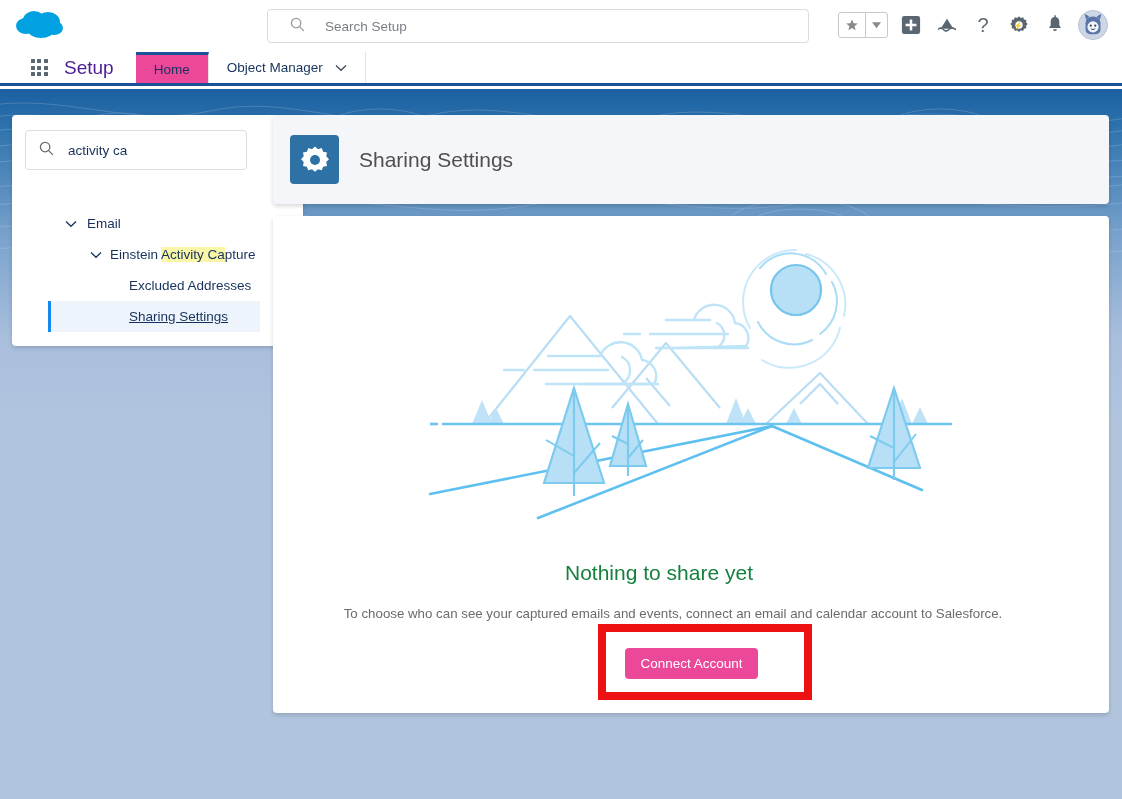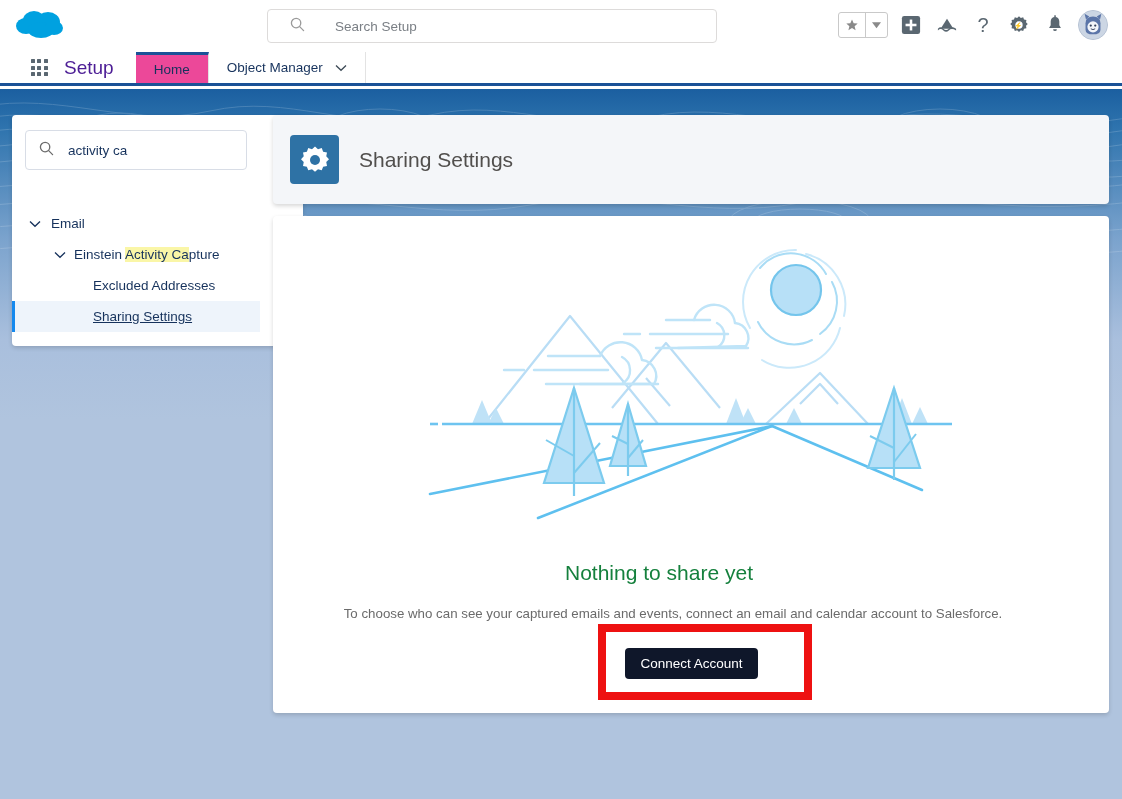--- a/index.html
+++ b/index.html
@@ -16,24 +16,24 @@
     width: 1122px; height: 52px;
     background: #ffffff;
     display: flex; align-items: center;
   }
   .sf-logo {
     position: absolute; left: 14px; top: 6px;
     width: 56px; height: 38px;
   }
   .global-search {
     position: absolute; left: 267px; top: 9px;
-    width: 450px; height: 34px;
+    width: 542px; height: 34px;
     border: 1px solid #dddbda; border-radius: 4px;
     background: #fff;
-    display: flex; align-items: center; gap: 10px;
+    display: flex; align-items: center;
   }
   .global-search .mag { margin-left: 22px; }
   .global-search .ph {
     margin-left: 20px; color: #7a7f85; font-size: 13.5px;
   }
 
   .header-icons {
     position: absolute; right: 14px; top: 5px;
     height: 40px; display: flex; align-items: center; gap: 10px;
   }
@@ -108,21 +108,21 @@
   }
   .side-search {
     position: absolute; left: 13px; top: 15px;
     width: 222px; height: 40px;
     border: 1px solid #d8dde6; border-radius: 4px;
     display: flex; align-items: center; background: #fff;
   }
   .side-search .mag { margin-left: 13px; }
   .side-search .val { margin-left: 14px; font-size: 13.5px; color: #16325c; }
 
-  .tree { position: absolute; left: 0; top: 93px; width: 248px; }
+  .tree { position: absolute; left: 0; top: 93px; width: 248px; padding-left: 36px; }
   .tree-row {
     height: 31px; display: flex; align-items: center; position: relative;
     font-size: 13.5px; color: #16325c;
   }
   .tree-row .twisty { position: absolute; display:flex; align-items:center; justify-content:center; }
   .tree-row.lvl1 { padding-left: 39px; }
   .tree-row.lvl1 .twisty { left: 17px; }
   .tree-row.lvl2 { padding-left: 62px; }
   .tree-row.lvl2 .twisty { left: 42px; }
   .tree-row.lvl3 { padding-left: 81px; text-align: center; }
@@ -169,21 +169,21 @@
   }
 
   .highlight-box {
     position: absolute; left: 325px; top: 408px;
     width: 214px; height: 76px;
     border: 8px solid #ee1111; background: #ffffff;
   }
   .connect-btn {
     position: absolute; left: 352px; top: 432px;
     width: 133px; height: 31px;
-    background: #0f172a; border: none; border-radius: 4px;
+    background: #ec4899; border: none; border-radius: 4px;
     color: #ffffff; font-size: 13.5px; font-family: "Liberation Sans", sans-serif;
     cursor: pointer;
     display: flex; align-items: center; justify-content: center;
   }
 </style>
 </head>
 <body>
 
 <div class="global-header">
 

